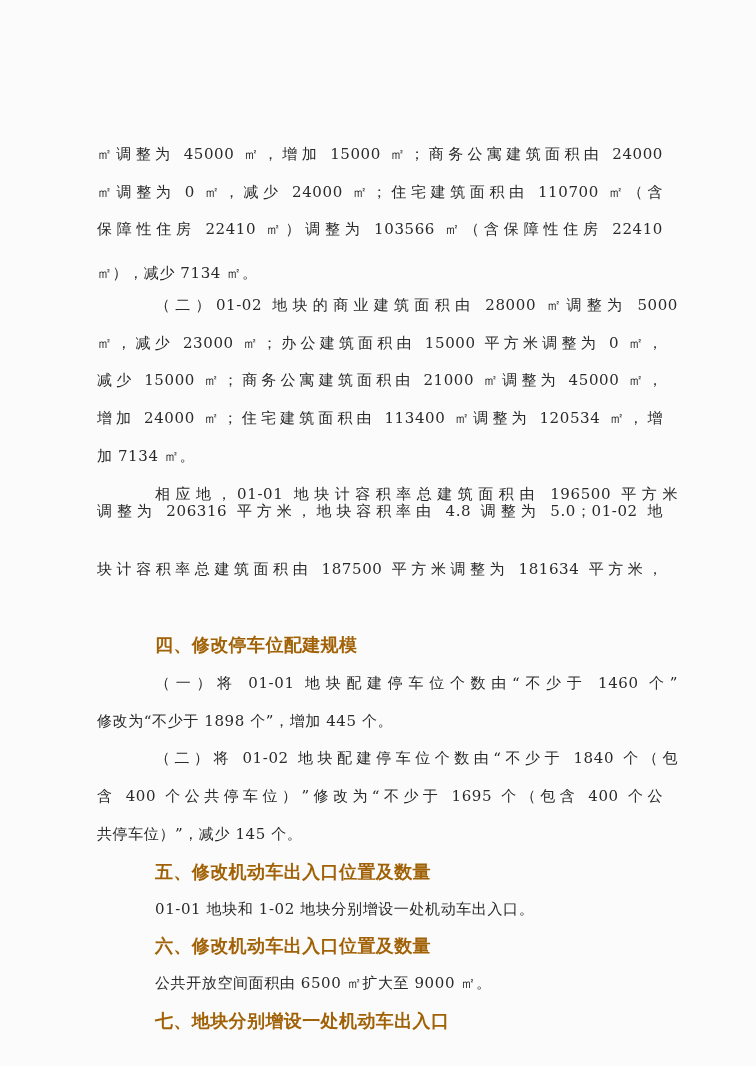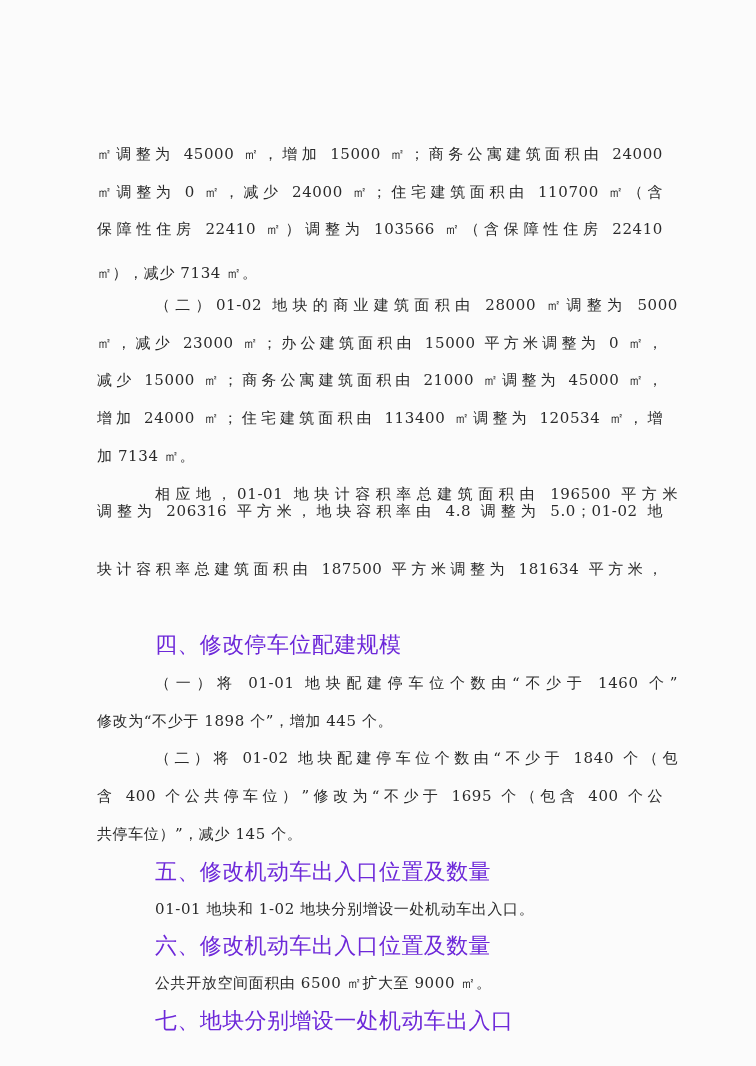--- a/index.html
+++ b/index.html
@@ -7,21 +7,21 @@
     width: 756px; height: 1066px; background: #fbfbfb; position: relative; overflow: hidden;
     font-family: "DejaVu Serif", "Liberation Serif", serif; color: #2a2a2a;
   }
   .page { position: absolute; left: 0; top: 0; width: 756px; height: 1066px; }
   .line {
     position: absolute; left: 97px; width: 566px; font-size: 15px; line-height: 24px;
     white-space: nowrap; letter-spacing: 0.6px; text-align-last: justify; text-align: justify;
   }
   .line.last { text-align-last: left; }
   .indent { left: 138px; width: 523px; margin-left: 17px; }
-  .heading { font-family: "DejaVu Sans", "Liberation Sans", sans-serif; font-weight: normal; font-size: 22px; color: #6d28d9; letter-spacing: 0.4px; }
+  .heading { font-family: "DejaVu Sans", "Liberation Sans", sans-serif; font-weight: bold; font-size: 18px; color: #a16207; letter-spacing: 0.4px; }
 </style>
 </head>
 <body>
 
 <div class="page">
   <div class="line" style="top:142px">㎡调整为 45000 ㎡，增加 15000 ㎡；商务公寓建筑面积由 24000</div>
   <div class="line" style="top:180px">㎡调整为 0 ㎡，减少 24000 ㎡；住宅建筑面积由 110700 ㎡（含</div>
   <div class="line" style="top:217px">保障性住房 22410 ㎡）调整为 103566 ㎡（含保障性住房 22410</div>
   <div class="line last" style="top:261px">㎡），减少 7134 ㎡。</div>
 

